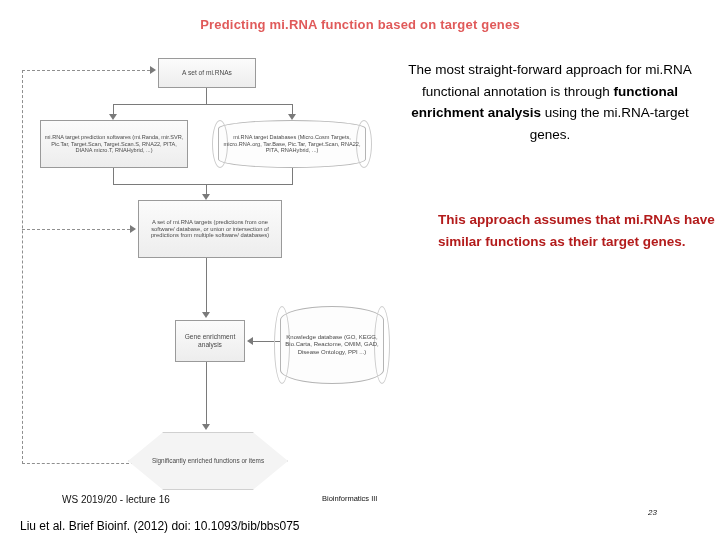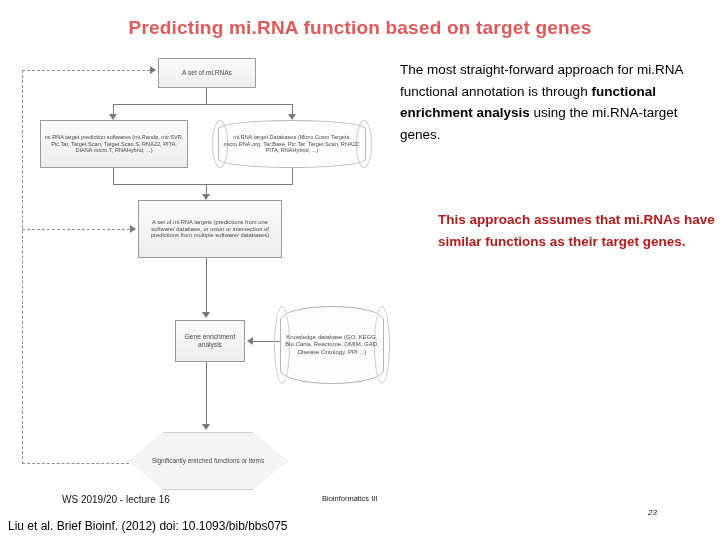--- a/index.html
+++ b/index.html
@@ -9,37 +9,37 @@
     font-family:"Liberation Sans", sans-serif;
     overflow:hidden;
     position:relative;
   }
 
   
   #slide-title{
     position:absolute;
     left:0;top:17px;width:720px;
     text-align:center;
-    font-size:19px;
+    font-size:13px;
     font-weight:bold;
     color:#e05a5a;
     letter-spacing:0.2px;
     white-space:nowrap;
   }
 
   
   .side-text{
     position:absolute;
     left:400px;
     width:300px;
     font-size:13.5px;
     line-height:1.60;
     color:#000000;
   }
-  #para-black{ top:59px; }
+  #para-black{ top:59px;text-align:center; }
   #para-red{
     top:209px;
     color:#b31b1b;
     font-weight:bold;
     margin-left:38px;
   }
   .b{font-weight:bold;}
 
   
   #figure{
@@ -176,21 +176,21 @@
   }
   #footer-center{
     position:absolute;left:322px;top:494px;
     font-size:7.5px;color:#111;
   }
   #footer-page{
     position:absolute;left:648px;top:508px;
     font-size:8px;color:#111;font-style:italic;
   }
   #citation{
-    position:absolute;left:8px;top:519px;
+    position:absolute;left:20px;top:519px;
     font-size:12px;color:#000;
   }
 </style>
 </head>
 <body>
 
 <div id="slide-title">Predicting mi.RNA function based on target genes</div>
 
 <div id="figure">
 

